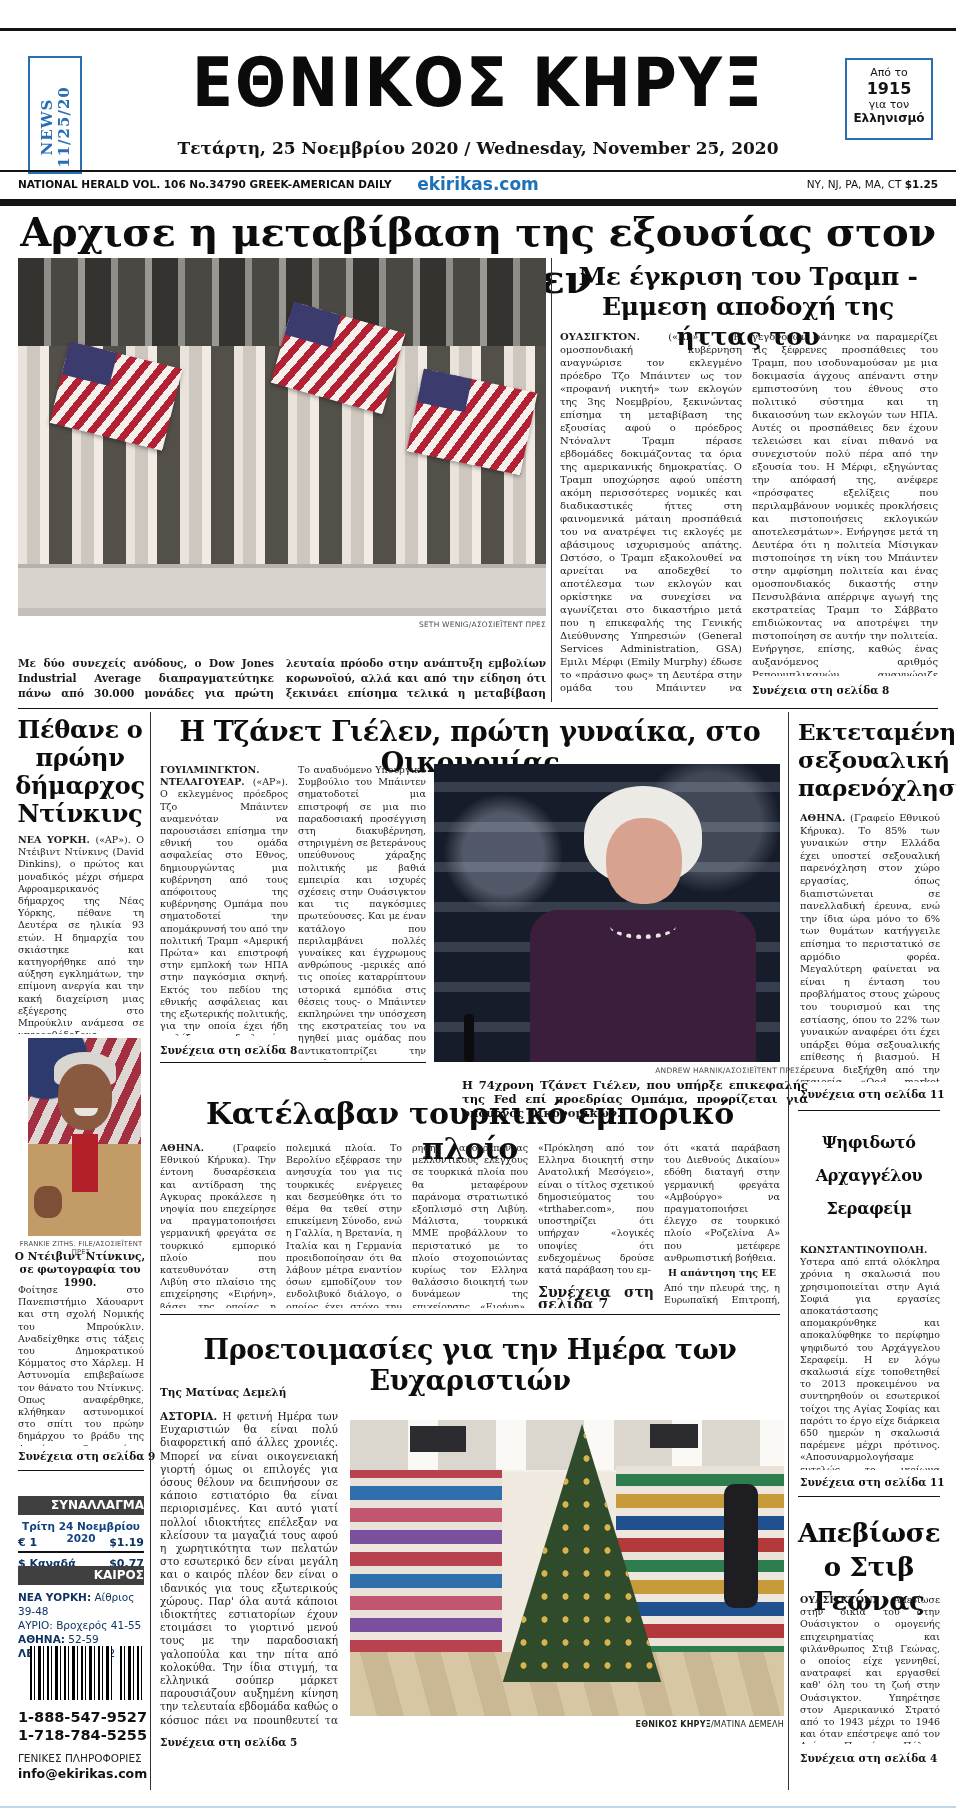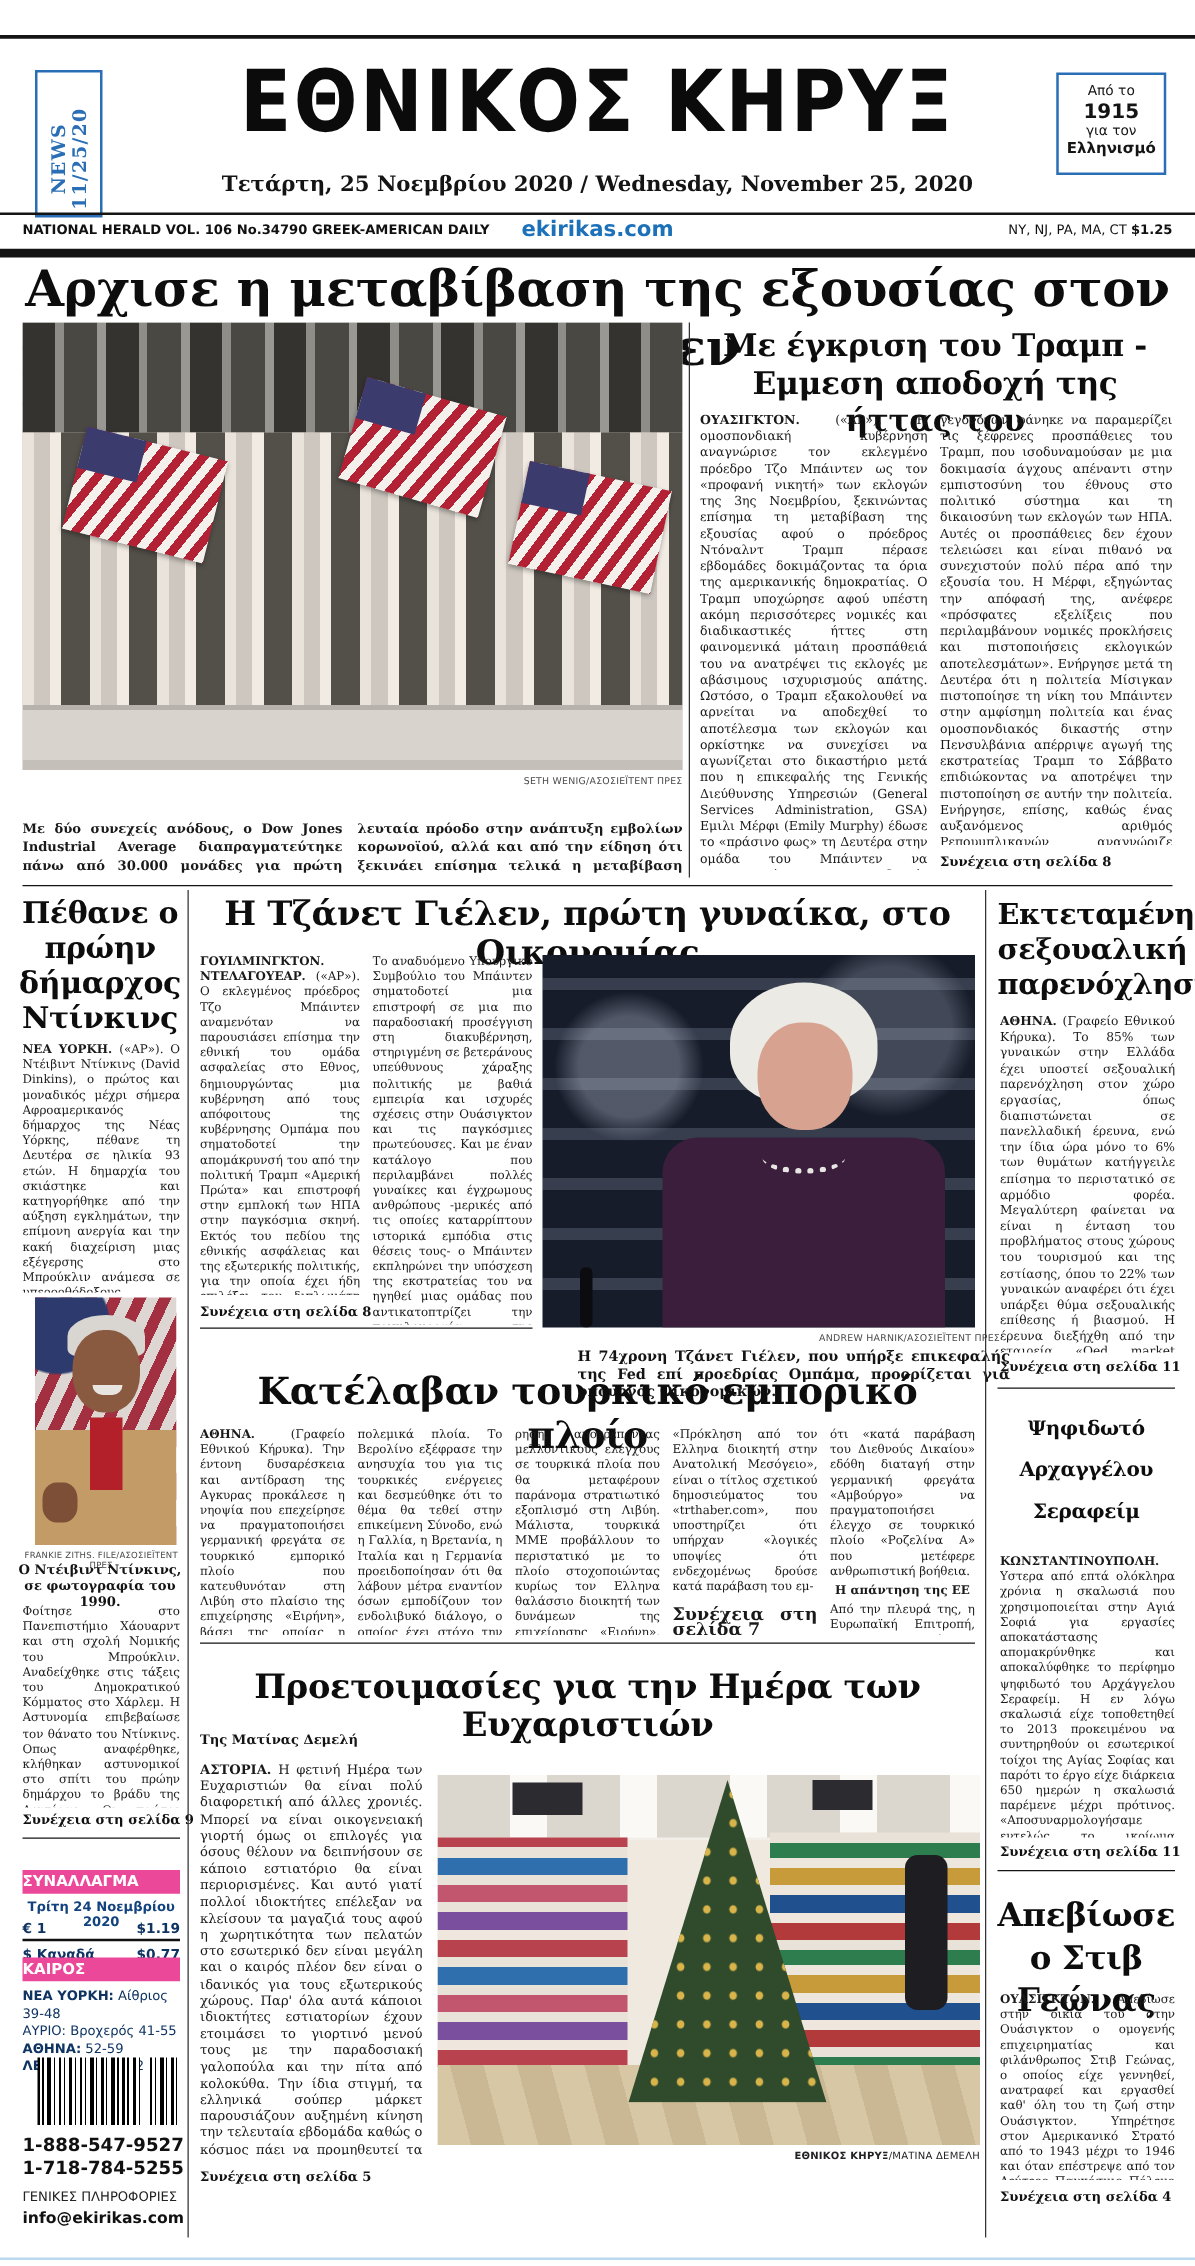--- a/index.html
+++ b/index.html
@@ -10,22 +10,22 @@
   .vrule{position:absolute;width:1px;background:#333;}
   .headline{position:absolute;font-weight:bold;color:#0d0d0d;text-align:center;letter-spacing:-.3px;}
   .body-col{position:absolute;font-size:10px;line-height:13px;text-align:justify;overflow:hidden;color:#1a1a1a;}
   .narrow{font-size:9.5px;line-height:12.2px;}
   .mid{font-size:9.8px;line-height:12.6px;}
   .dateline{font-weight:bold;}
   .cont{position:absolute;font-weight:bold;font-size:10.5px;color:#111;}
   .cont-inline{font-weight:bold;font-size:14px;margin-top:10px;}
   .credit{position:absolute;font-family:"DejaVu Sans","Liberation Sans",sans-serif;font-size:7.5px;color:#4a4a4a;letter-spacing:.2px;}
   .boxed{position:absolute;border:2px solid #2a6fb5;box-sizing:border-box;}
-  .box-head{position:absolute;background:#ec4899;color:#fff;font-family:"DejaVu Sans","Liberation Sans",sans-serif;
-            font-weight:bold;font-size:12px;text-align:left;line-height:19px;height:19px;}
+  .box-head{position:absolute;background:#404040;color:#fff;font-family:"DejaVu Sans","Liberation Sans",sans-serif;
+            font-weight:bold;font-size:12px;text-align:right;line-height:19px;height:19px;}
   .navy{color:#12437e;font-family:"DejaVu Sans","Liberation Sans",sans-serif;}
   .caption-b{font-weight:bold;}
   .logo{position:absolute;left:110px;right:110px;top:42px;text-align:center;
         font-family:"DejaVu Sans","Liberation Sans",sans-serif;font-weight:bold;font-size:60px;
         letter-spacing:2px;color:#0b0b0b;transform:scaleY(1.14);transform-origin:top center;white-space:nowrap;}
   .sans{font-family:"DejaVu Sans","Liberation Sans",sans-serif;}
   
   .photo{position:absolute;overflow:hidden;}
   .nyse{background:#c9c5bf;}
   .nyse-win{position:absolute;left:0;top:0;right:0;height:88px;

